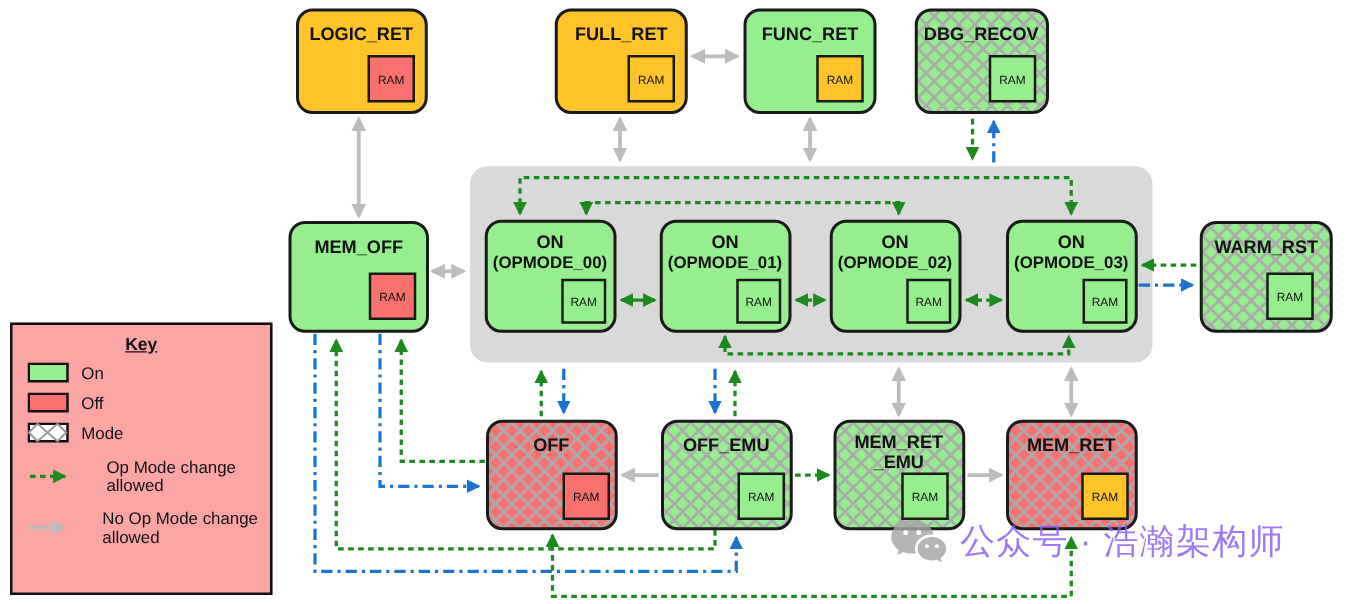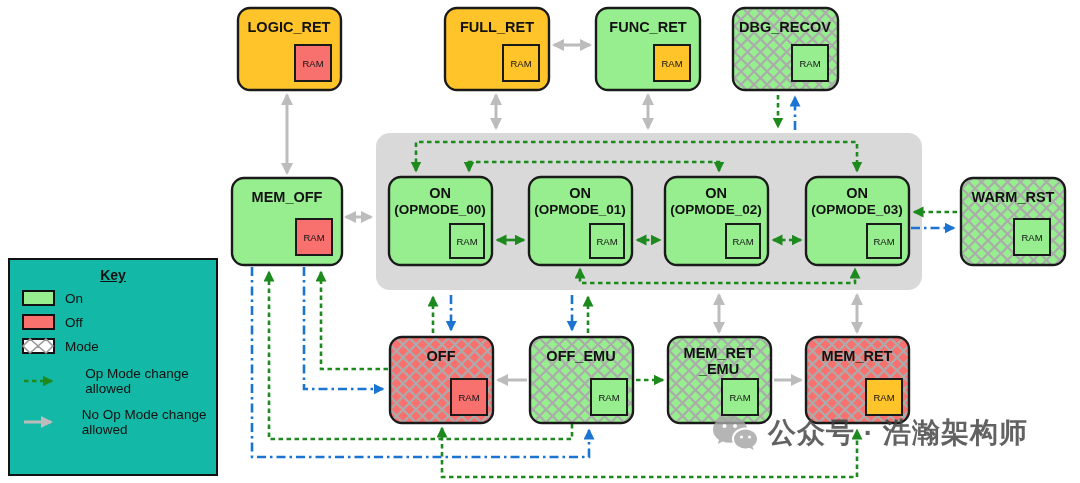--- a/index.html
+++ b/index.html
@@ -9,29 +9,29 @@
   .nl{font-size:14.5px;font-weight:bold;fill:#111;text-anchor:middle;}
   .nl2{font-size:13.5px;font-weight:bold;fill:#111;text-anchor:middle;}
   .rl{font-size:9.5px;fill:#111;text-anchor:middle;font-weight:400;}
   .box{stroke:#1a1a1a;stroke-width:2.4;}
   .rambox{stroke:#1a1a1a;stroke-width:2;}
   .gray{stroke:#bcbcbc;stroke-width:3;fill:none;}
   .grn{stroke:#1d8a1d;stroke-width:2.6;fill:none;stroke-dasharray:4.5 3.5;}
   .grns{stroke:#1d8a1d;stroke-width:2.6;fill:none;}
   .blu{stroke:#1b74d2;stroke-width:2.6;fill:none;stroke-dasharray:9 4 2.5 4;}
   
-  .key{position:absolute;left:8px;top:258px;width:206px;height:214px;background:#14b8a6;
+  .key{position:absolute;left:8px;top:258px;width:206px;height:214px;background:#fca5a5;
        border:2.5px solid #111;font-size:13.5px;color:#111;}
   .key .title{text-align:center;font-weight:bold;text-decoration:underline;margin:7px 0 6px 0;font-size:14px;}
   .krow{display:flex;align-items:center;gap:9px;margin:7px 0 7px 12px;}
   .krow.arrow{margin-top:11px;gap:29px;}
   .klabel b{font-weight:bold;}
   
   .wm{position:absolute;left:712px;top:414px;display:flex;align-items:center;gap:10px;
-      color:#404040;opacity:.82;font-size:28px;letter-spacing:1px;z-index:5;font-weight:bold;}
+      color:#8b5cf6;opacity:.82;font-size:28px;letter-spacing:1px;z-index:5;}
 </style>
 </head>
 <body>
 
 <div class="stage">
 
 <svg width="1080" height="483" viewBox="0 0 1080 483">
   <defs>
     <pattern id="hatchG" patternUnits="userSpaceOnUse" width="13" height="13">
       <rect width="13" height="13" fill="#97EE8F"></rect>

